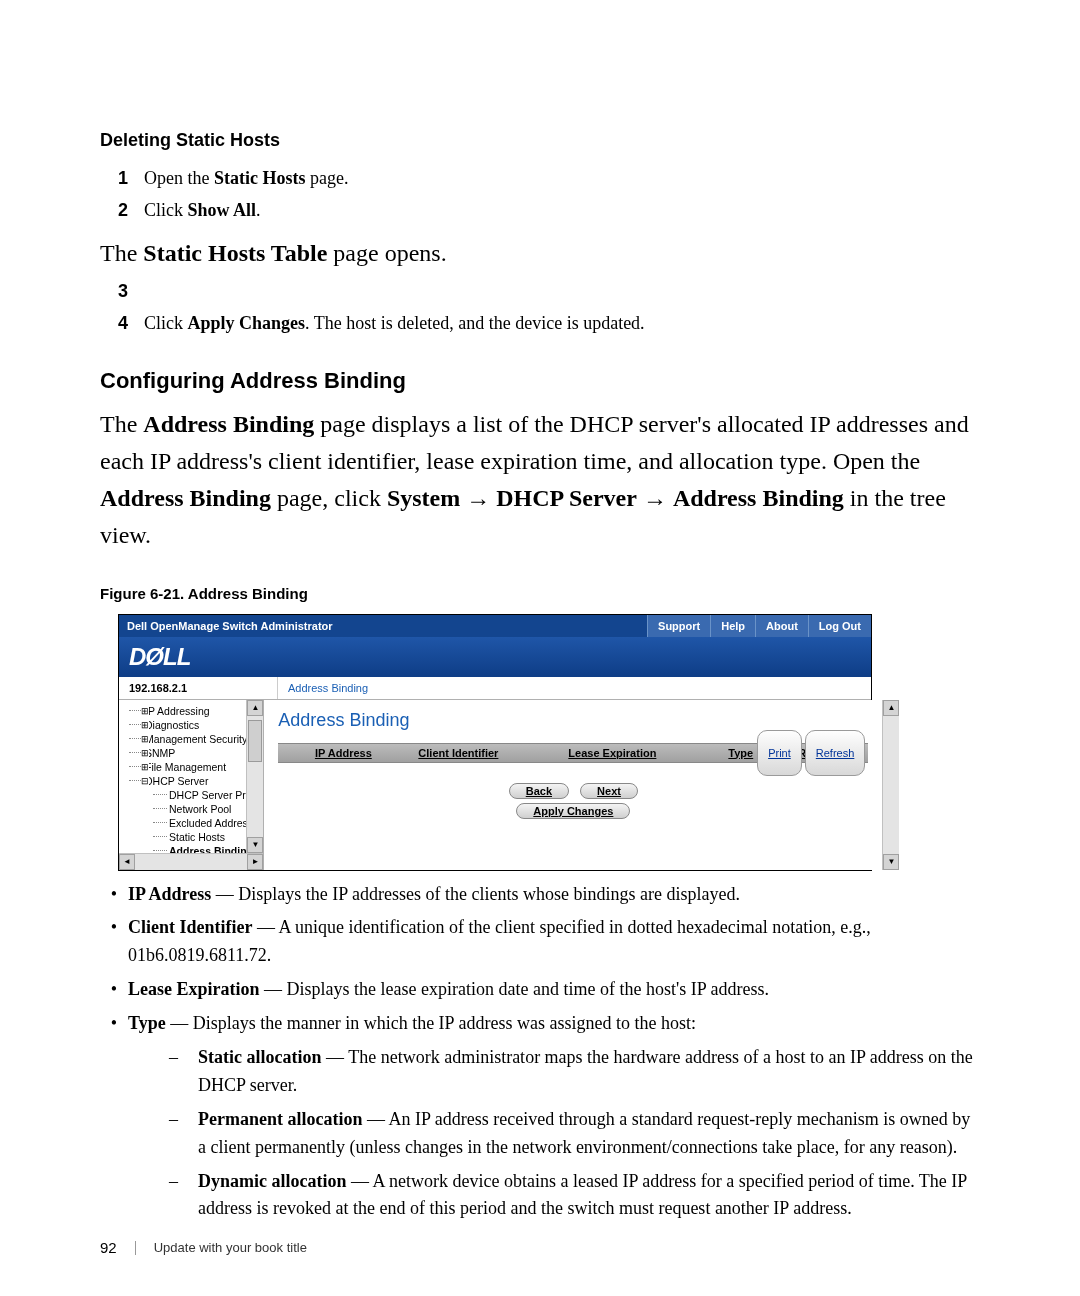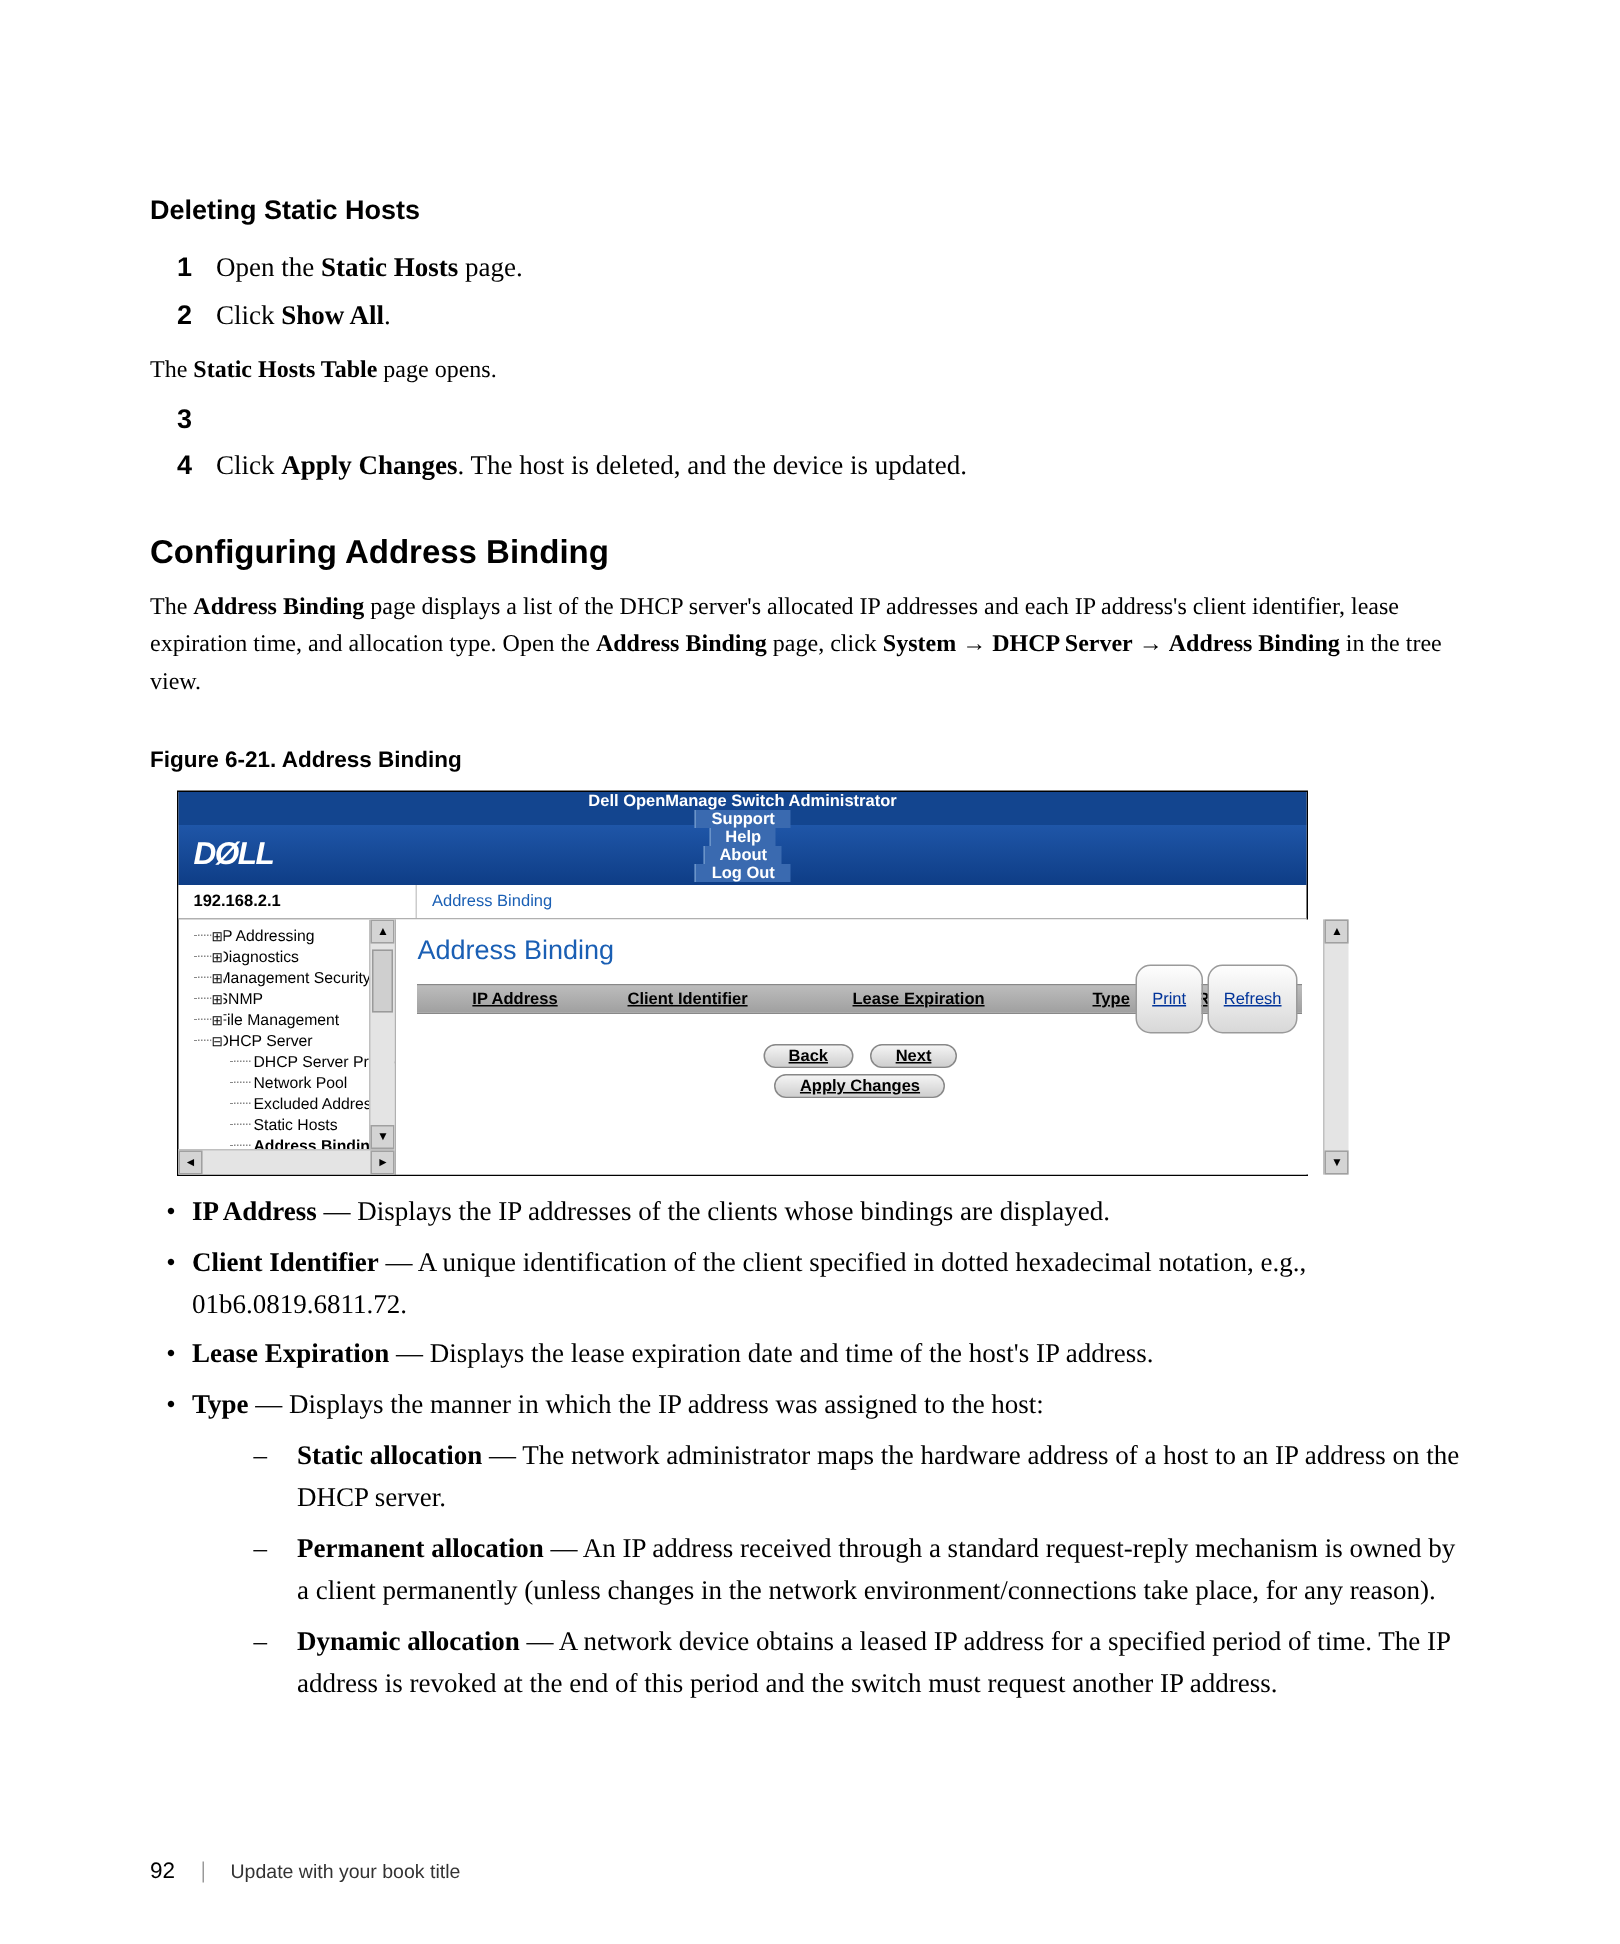--- a/index.html
+++ b/index.html
@@ -4,28 +4,28 @@
 <style>
   html,body{margin:0;padding:0;background:#fff;}
   body{width:1080px;height:1296px;font-family:Georgia,'Times New Roman',serif;color:#000;position:relative;}
   .page{padding:130px 100px 0 100px;}
   .sans{font-family:Arial,Helvetica,sans-serif;}
   .h3{font-weight:bold;font-size:18px;margin:0 0 14px 0;}
   .h2{font-weight:bold;font-size:22px;margin:30px 0 12px 0;}
   .ol{list-style:none;padding:0;margin:0 0 10px 0;}
   .ol li{display:flex;margin:4px 0;font-size:18px;line-height:1.55;}
   .ol .num{font-family:Arial,Helvetica,sans-serif;font-weight:bold;width:28px;text-align:right;margin-right:16px;flex:none;}
-  .body-text{font-size:16px;line-height:1.55;margin:6px 0;}
+  .body-text{font-size:24px;line-height:1.55;margin:6px 0;}
   .fig-caption{font-family:Arial,Helvetica,sans-serif;font-weight:bold;font-size:15px;margin:30px 0 12px 0;}
   .ui-shot{width:752px;margin:0 0 8px 18px;border:1px solid #000;font-family:Tahoma,Arial,sans-serif;font-size:11px;color:#000;}
-  .ui-topbar{background:#13458f;display:flex;align-items:center;height:22px;color:#fff;flex-direction:column;}
+  .ui-topbar{background:#13458f;display:flex;align-items:center;height:22px;color:#fff;}
   .ui-title{font-weight:bold;padding:0 8px;flex:1;}
   .ui-toplink{background:#3a6ab0;border-left:1px solid #6a93c8;padding:0 10px;height:22px;display:flex;align-items:center;font-weight:bold;}
   .ui-brandbar{background:linear-gradient(#1f56a8,#0e3d86);height:40px;display:flex;align-items:center;padding-left:10px;}
-  .dell-logo{font-family:Arial,Helvetica,sans-serif;font-weight:900;font-size:21px;color:#fff;font-style:italic;letter-spacing:-1px;}
+  .dell-logo{font-family:Arial,Helvetica,sans-serif;font-weight:900;font-size:24px;color:#fff;font-style:italic;letter-spacing:-1px;}
   .ui-crumbbar{display:flex;border-bottom:1px solid #b0b0b0;}
   .ui-ip{width:138px;padding:5px 10px;font-weight:bold;color:#000;background:#fff;border-right:1px solid #ccc;}
   .ui-crumb{padding:5px 10px;color:#1a5fb4;}
   .ui-body{display:flex;height:170px;}
   .ui-tree-wrap{width:180px;border-right:1px solid #b0b0b0;display:flex;flex-direction:column;}
   .ui-tree{flex:1;overflow:hidden;position:relative;padding:4px 0 0 4px;font-size:10.5px;line-height:14px;color:#000;}
   .tree-row{white-space:nowrap;padding-left:22px;position:relative;}
   .tree-row::before{content:"";position:absolute;left:6px;top:6px;width:14px;border-top:1px dotted #888;}
   .tree-plus::after{content:"⊞";position:absolute;left:18px;top:0;font-size:9px;background:#fff;}
   .tree-minus::after{content:"⊟";position:absolute;left:18px;top:0;font-size:9px;background:#fff;}

